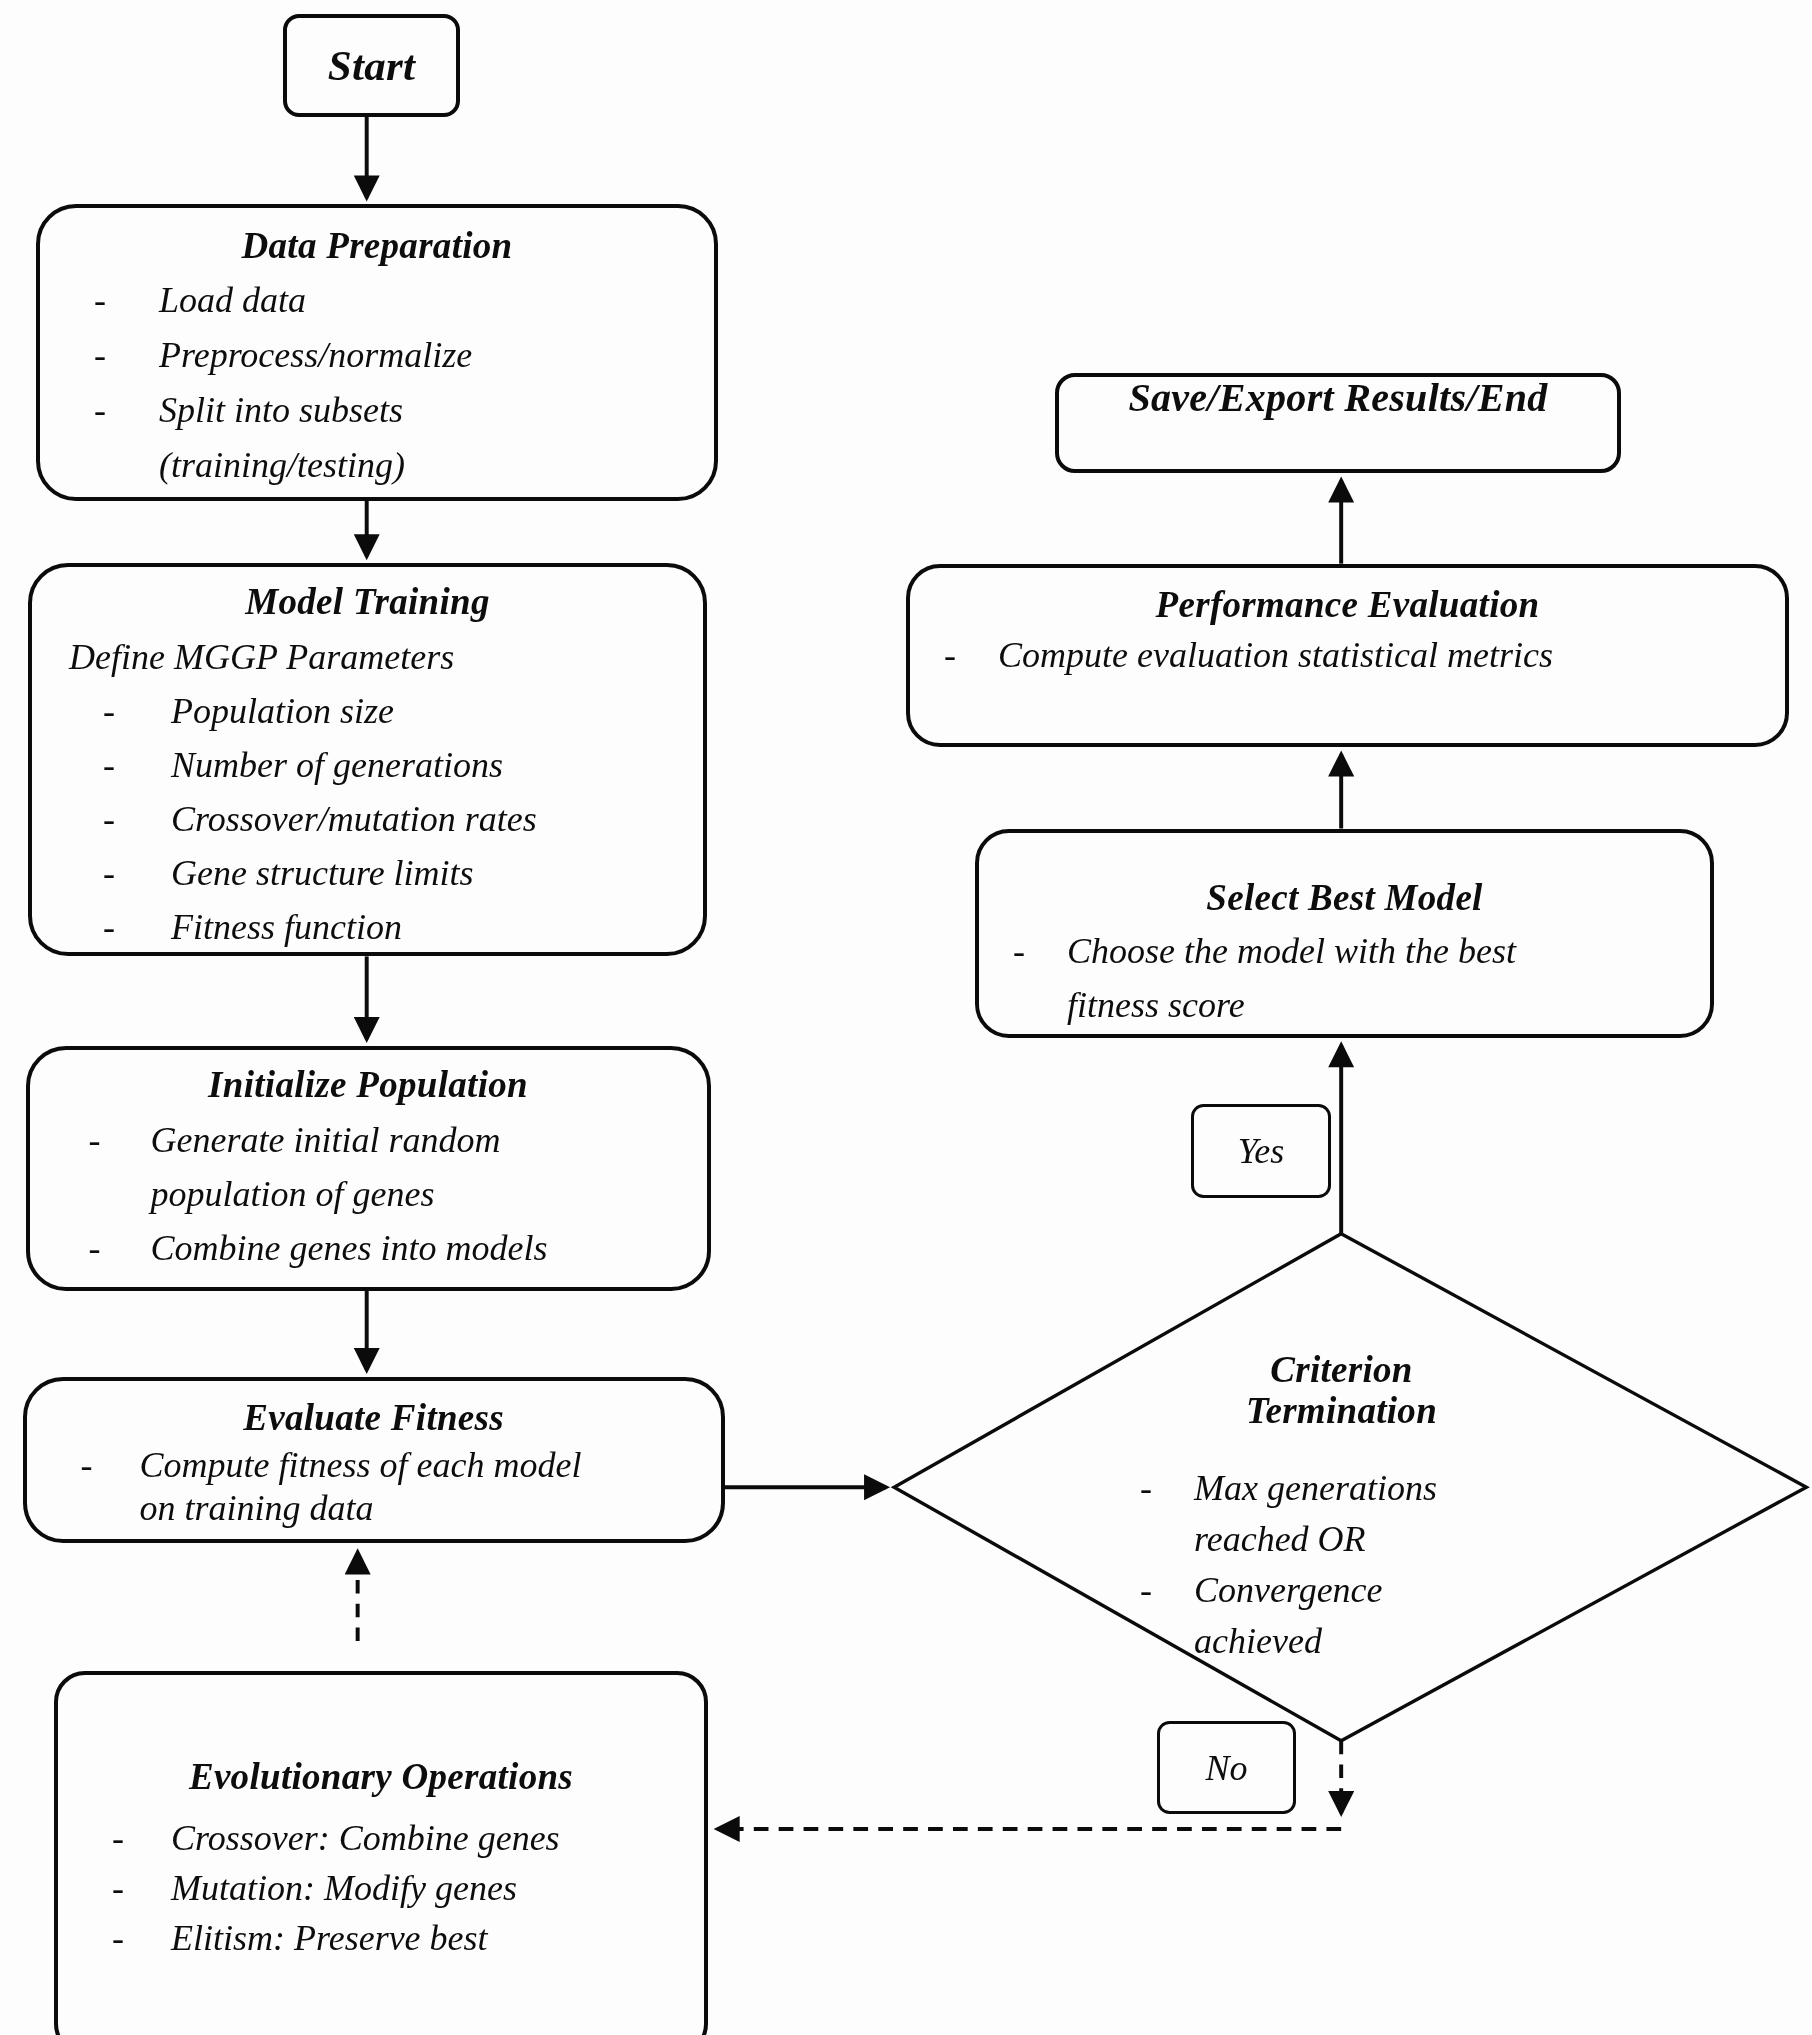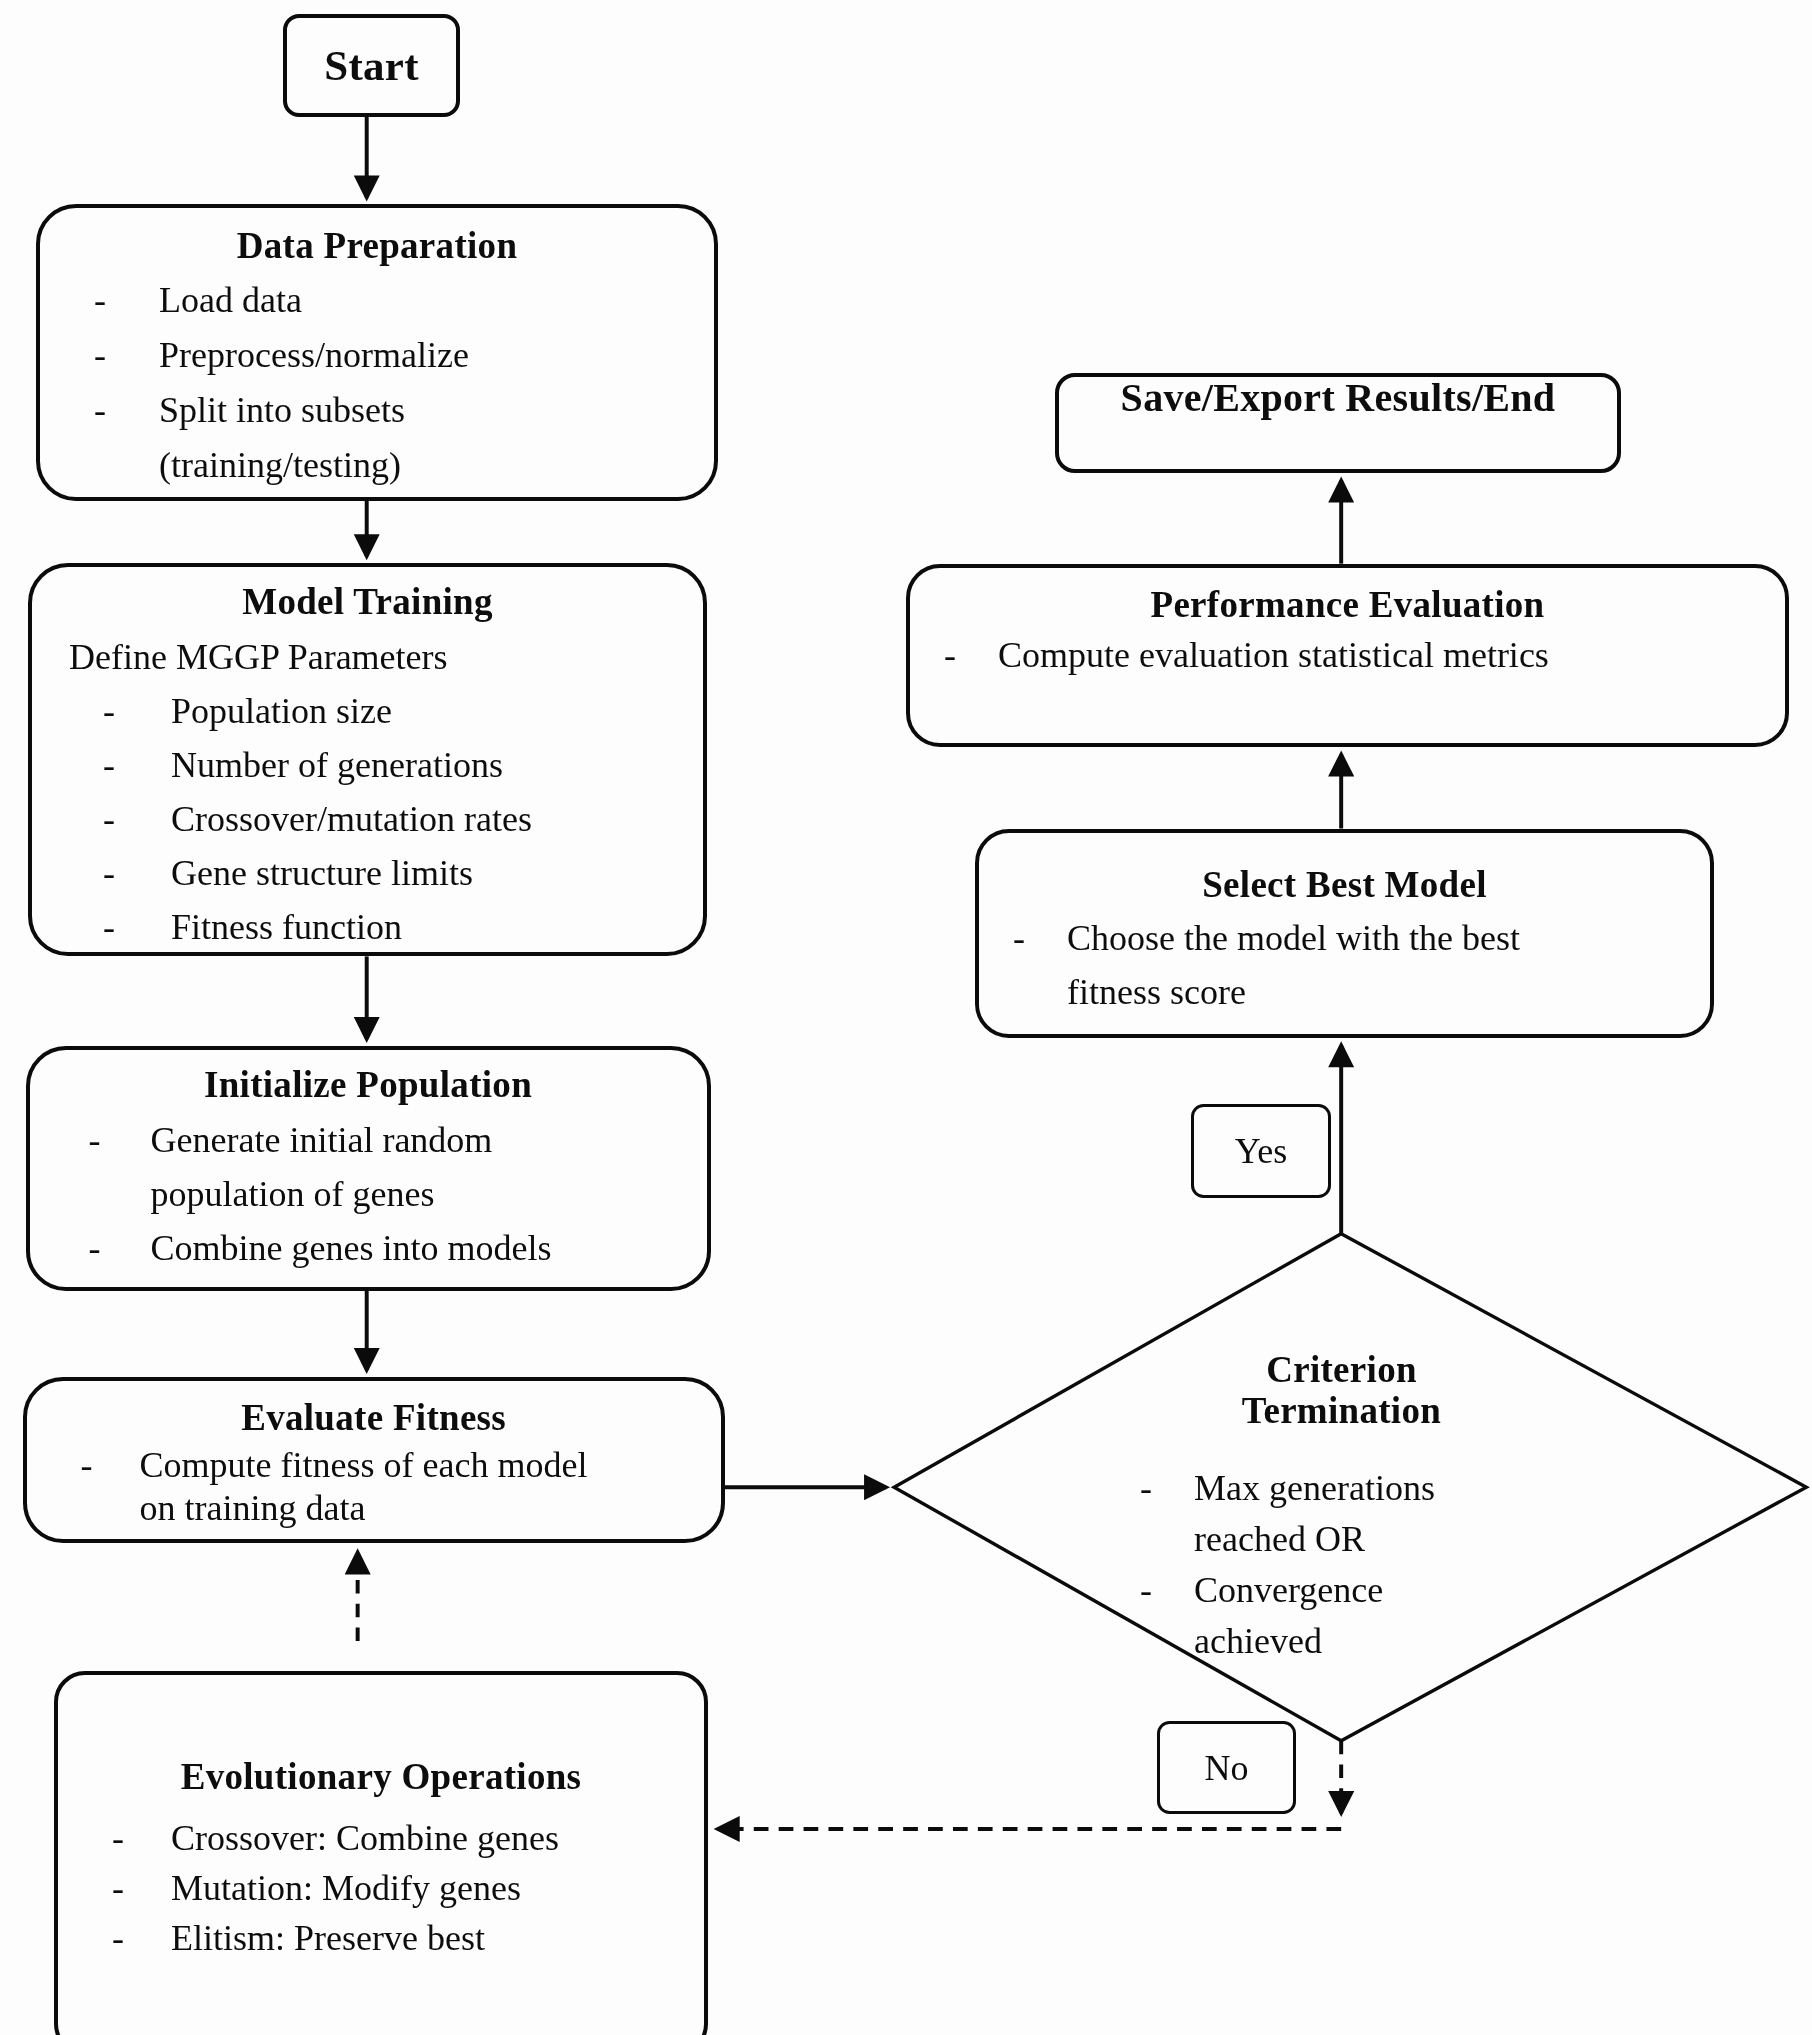--- a/index.html
+++ b/index.html
@@ -1,19 +1,20 @@
 <!DOCTYPE html>
 <html style="font-size:9px"><head>
 <meta charset="utf-8">
 <style>
   html,body{margin:0;padding:0;background:#ffffff;}
   #canvas{
     position:relative;width:1812px;height:2035px;background:#fdfdfd;
     font-family:"Liberation Serif","DejaVu Serif",serif;color:#0d0d0d;
     overflow:hidden;
+    font-style:italic;
   }
   #wires{position:absolute;left:0;top:0;width:1812px;height:2035px;}
   .box{
     position:absolute;box-sizing:border-box;border:4px solid #0b0b0b;
     background:#fdfdfd;border-radius:40px;
   }
   .box-title{
     font-weight:bold;font-size:37px;text-align:center;line-height:42px;
     letter-spacing:0.3px;
   }
@@ -39,21 +40,21 @@
   #node-evolutionary-operations{left:54px;top:1641px;width:654px;height:384px;padding-top:79px;border-radius:31px;margin-top:30px;}
   #node-evolutionary-operations .box-title{line-height:45px;}
   #node-evolutionary-operations .row{grid-template-columns:59px 1fr;padding-left:54px;line-height:50px;}
   #node-evolutionary-operations .list{margin-top:14px;}
   #node-save-export{left:1055px;top:373px;width:566px;height:100px;border-radius:20px;
     display:flex;justify-content:center;}
   #node-save-export .box-title{font-size:40px;}
   #node-performance-evaluation{left:906px;top:564px;width:883px;height:183px;padding-top:16px;border-radius:34px;}
   #node-performance-evaluation .row{grid-template-columns:54px 1fr;padding-left:34px;line-height:53px;}
   #node-performance-evaluation .list{margin-top:3.4px;}
-  #node-select-best-model{left:975px;top:829px;width:739px;height:209px;padding-top:31px;border-radius:34px;}
+  #node-select-best-model{left:975px;top:829px;width:739px;height:209px;padding-top:44px;border-radius:34px;}
   #node-select-best-model .row{grid-template-columns:54px 1fr;padding-left:34px;line-height:54px;}
   #node-select-best-model .list{margin-top:4.5px;}
   .tag{
     position:absolute;box-sizing:border-box;border:3.4px solid #0b0b0b;background:#fdfdfd;
     border-radius:12.5px;display:flex;align-items:center;justify-content:center;
     font-size:36px;
   }
   #label-yes{left:1191px;top:1104px;width:140px;height:94px;}
   #label-no{left:1157px;top:1721px;width:139px;height:93px;}
   #diamond-text{

